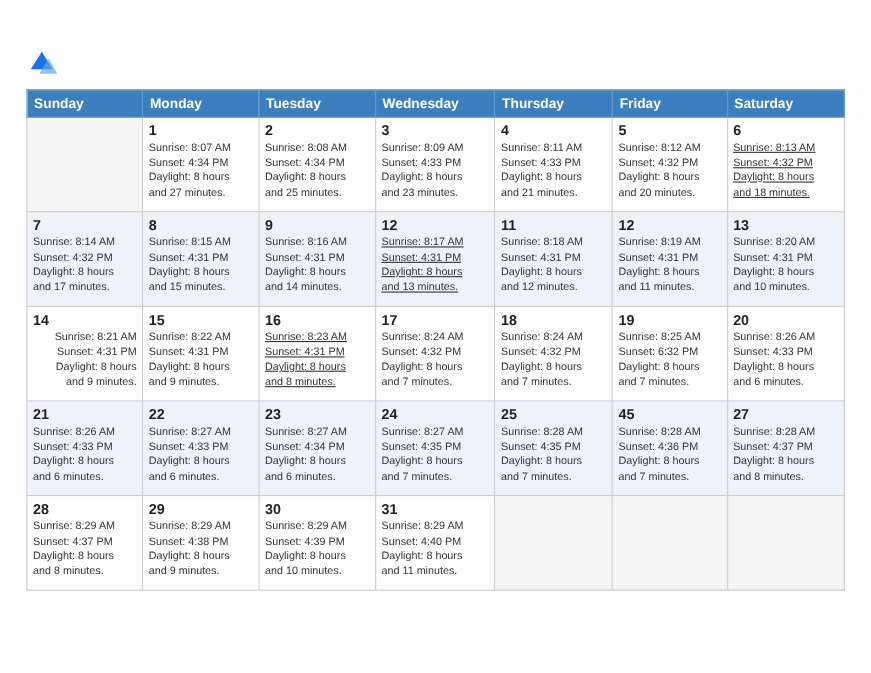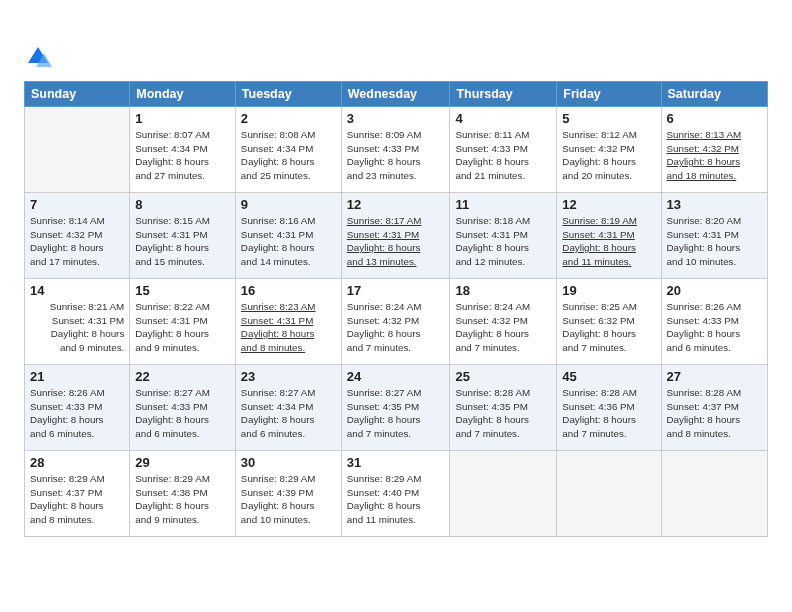--- a/index.html
+++ b/index.html
@@ -215,21 +215,21 @@
           </td>
           <td>
             <span class="day-num">11</span>
             <div class="day-info" style="white-space: pre-line;">Sunrise: 8:18 AM
 Sunset: 4:31 PM
 Daylight: 8 hours
 and 12 minutes.</div>
           </td>
           <td>
             <span class="day-num">12</span>
-            <div class="day-info" style="white-space: pre-line; text-decoration: underline;">Sunrise: 8:19 AM
+            <div class="day-info" style="white-space: pre-line;">Sunrise: 8:19 AM
 Sunset: 4:31 PM
 Daylight: 8 hours
 and 11 minutes.</div>
           </td>
           <td>
             <span class="day-num">13</span>
             <div class="day-info" style="white-space: pre-line;">Sunrise: 8:20 AM
 Sunset: 4:31 PM
 Daylight: 8 hours
 and 10 minutes.</div>

